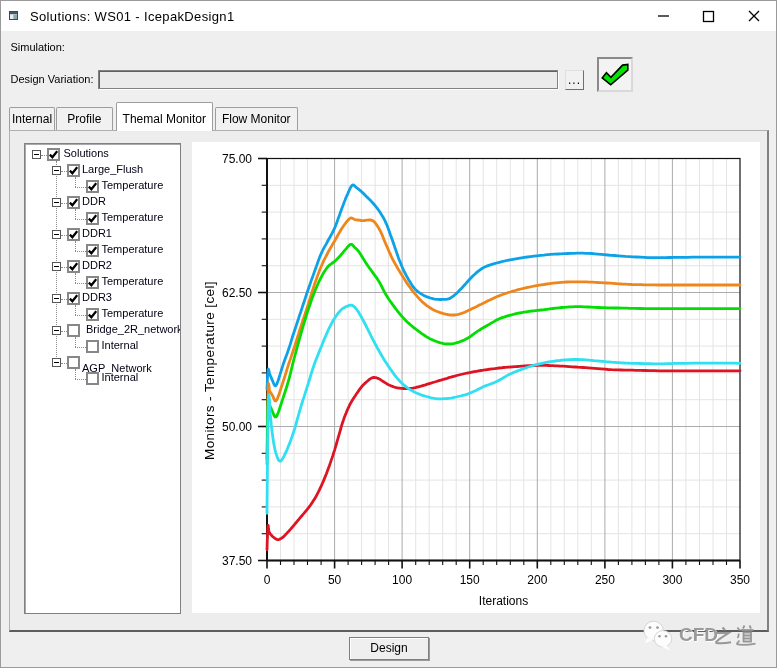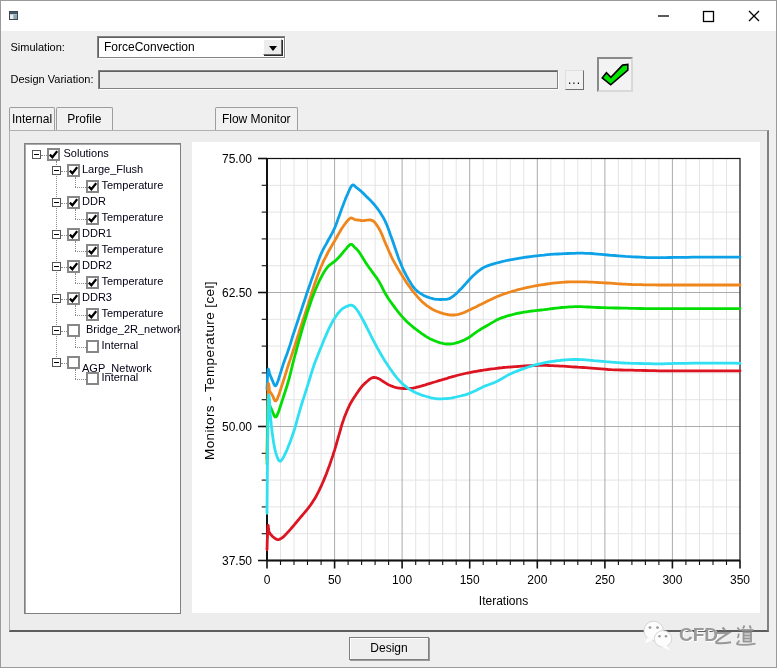--- a/index.html
+++ b/index.html
@@ -33,43 +33,41 @@
 .wbtn { position:absolute; top:0; width:45px; height:30px; }
 </style></head>
 <body>
 <div id="win">
 <div id="title">
   <svg style="position:absolute;left:7.5px;top:10px" width="9" height="9" viewBox="0 0 9 9">
         <rect x="0.5" y="0.5" width="8" height="8" fill="#e8eef0" stroke="#3b4a52"></rect>
         <rect x="1" y="1" width="7" height="2.2" fill="#41586a"></rect>
         <rect x="4.4" y="3.6" width="3.6" height="4.4" fill="#8aa5ad"></rect>
       </svg>
+  <div class="txt">Solutions: WS01 - IcepakDesign1</div>
   <svg class="wbtn" style="left:640px" viewBox="0 0 45 30">
         <line x1="17" y1="15" x2="28" y2="15" stroke="#000" stroke-width="1.3"></line>
       </svg>
   <svg class="wbtn" style="left:685px" viewBox="0 0 45 30">
         <rect x="17.5" y="10.5" width="10" height="10" fill="none" stroke="#000" stroke-width="1.3"></rect>
       </svg>
   <svg class="wbtn" style="left:731px" viewBox="0 0 45 30">
         <path d="M17 10 L27 20 M27 10 L17 20" stroke="#000" stroke-width="1.3"></path>
       </svg>
 </div>
 <div class="lab" style="left:9.5px;top:40px">Simulation:</div>
-<div id="combo" class="sunken">
-      <div class="ctext">ForceConvection</div>
-      <div class="btn"></div>
-    </div>
 <div class="lab" style="left:9.5px;top:72px">Design Variation:</div>
 <div id="dfield" class="sunken"></div>
 <div id="dots">...</div>
 <div id="okbtn"><svg width="32" height="31" viewBox="0 0 32 31">
         <path d="M3.2 18.9 L7.4 13.8 L11.9 18.4 L23.6 6.1 L28.8 5.4 L28.8 11.2 L11.7 25.8 Z" fill="#00e400" stroke="#000" stroke-width="1.6" stroke-linejoin="miter"></path>
       </svg></div>
 <div class="tab" style="left:8.3px;width:45.5px">Internal</div>
 <div class="tab" style="left:54.6px;width:57.5px">Profile</div>
+<div class="tab" id="tab3" style="left:114.5px;width:97.5px">Themal Monitor</div>
 <div class="tab" style="left:213.5px;width:83.5px">Flow Monitor</div>
 <div id="content"></div>
 <div id="tree">
       <div class="dv" style="left:30.5px;top:16.5px;height:202px"></div>
       <div class="dv" style="left:50.0px;top:32.5px;height:10px"></div>
       <div class="dv" style="left:50.0px;top:64.5px;height:10px"></div>
       <div class="dv" style="left:50.0px;top:96.5px;height:10px"></div>
       <div class="dv" style="left:50.0px;top:128.5px;height:10px"></div>
       <div class="dv" style="left:50.0px;top:160.5px;height:10px"></div>
       <div class="dv" style="left:50.0px;top:192.5px;height:10px"></div>

